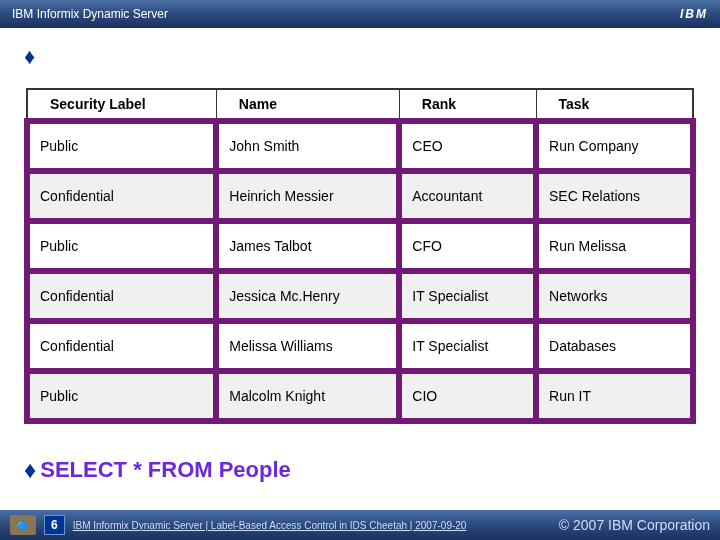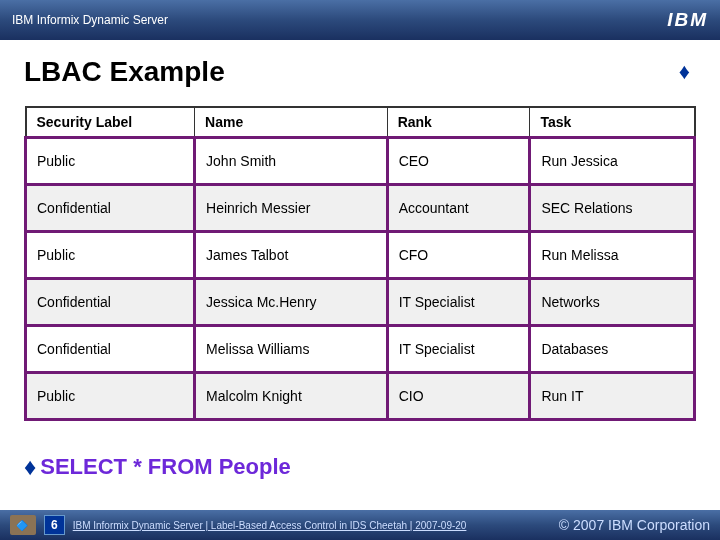--- a/index.html
+++ b/index.html
@@ -8,35 +8,35 @@
       height: 540px;
       font-family: Arial, Helvetica, sans-serif;
       background: #ffffff;
       overflow: hidden;
       position: relative;
     }
 
     
     #top-bar {
       width: 100%;
-      height: 40px;
+      height: 28px;
       background: linear-gradient(180deg, #4a6fa5 0%, #2c4a7c 50%, #1a3060 100%);
       display: flex;
       align-items: center;
       justify-content: space-between;
       padding: 0 12px;
     }
     #top-bar-title {
       color: #ffffff;
       font-size: 12px;
       font-weight: normal;
     }
     #ibm-logo {
       color: #ffffff;
-      font-size: 19px;
+      font-size: 12px;
       font-weight: bold;
       letter-spacing: 2px;
       font-style: italic;
     }
 
     
     #main {
       padding: 16px 24px 12px 24px;
     }
 
@@ -68,27 +68,27 @@
     
     #data-table {
       width: 100%;
       border-collapse: collapse;
       border: 2px solid #333333;
       font-size: 14px;
     }
     #data-table th {
       background: #ffffff;
       border: 1px solid #333333;
-      padding: 6px 10px;
+      padding: 6px 22px;
       text-align: left;
       font-weight: bold;
       font-size: 14px;
     }
     #data-table td {
-      border: 3px solid #701a75;
+      border: 6px solid #701a75;
       padding: 14px 10px;
       background: #ffffff;
     }
     #data-table tr:nth-child(even) td {
       background: #f0f0f0;
     }
     #data-table tr:nth-child(odd) td {
       background: #ffffff;
     }
 
@@ -156,41 +156,40 @@
 <body>
 
 <div id="top-bar">
   <span id="top-bar-title">IBM Informix Dynamic Server</span>
   <span id="ibm-logo">IBM</span>
 </div>
 
 <div id="main">
 
   <div id="header-row">
-    <span id="page-title">LBAC Example</span>
     <div id="user-label">
       <span id="diamond-icon-header">♦</span>
     </div>
   </div>
 
   <table id="data-table">
     <thead>
       <tr>
         <th>Security Label</th>
         <th>Name</th>
         <th>Rank</th>
         <th>Task</th>
       </tr>
     </thead>
     <tbody id="table-body">
     <tr>
           <td>Public</td>
           <td>John Smith</td>
           <td>CEO</td>
-          <td>Run Jessica</td>
+          <td>Run Company</td>
         </tr>
         <tr>
           <td>Confidential</td>
           <td>Heinrich Messier</td>
           <td>Accountant</td>
           <td>SEC Relations</td>
         </tr>
         <tr>
           <td>Public</td>
           <td>James Talbot</td>

